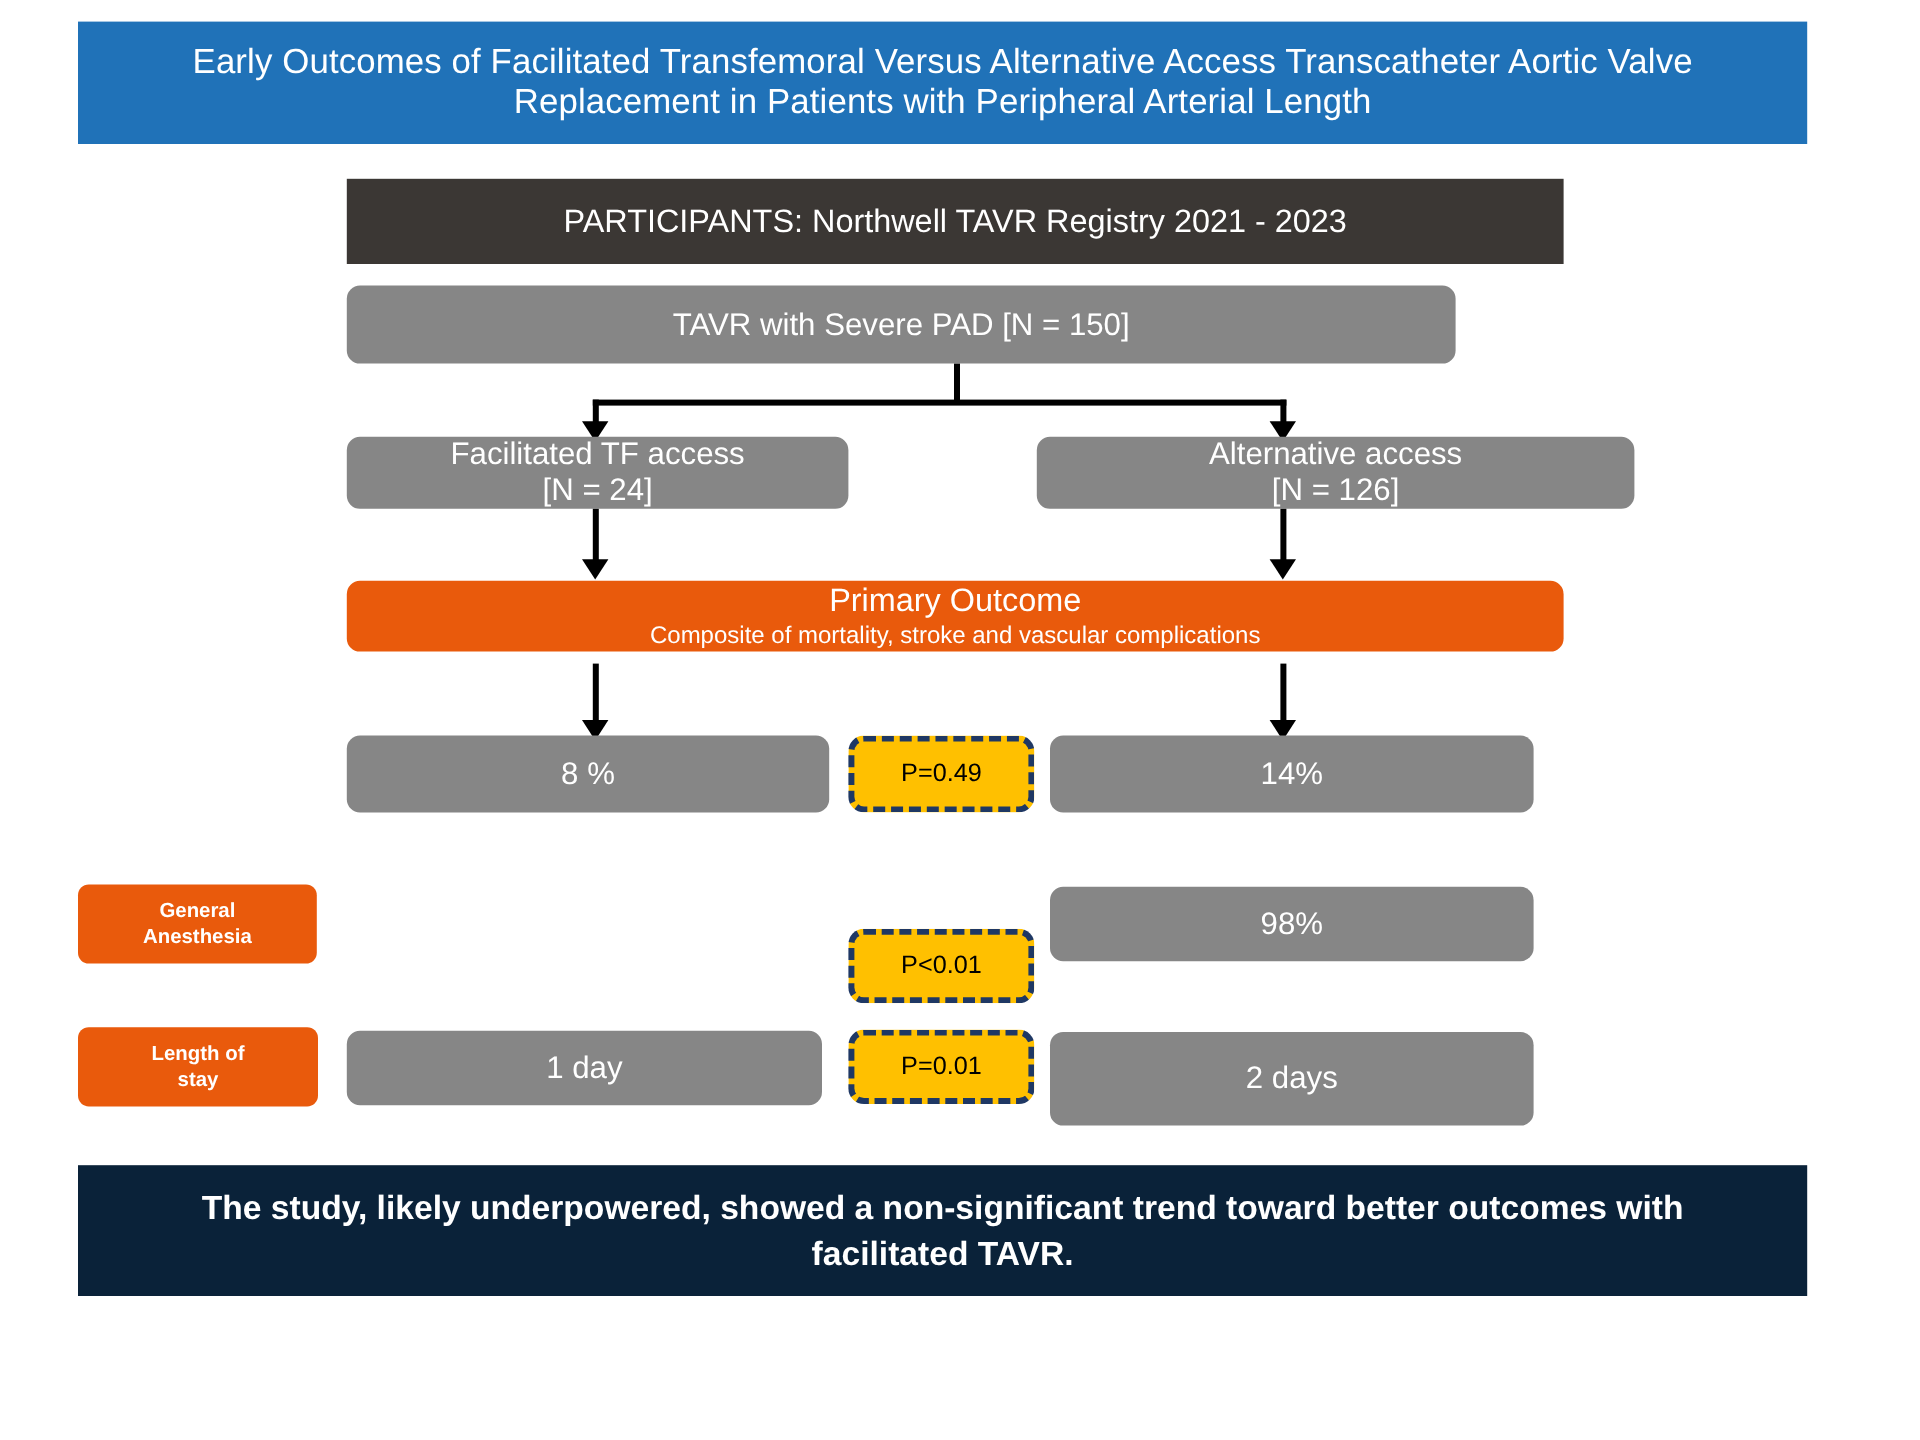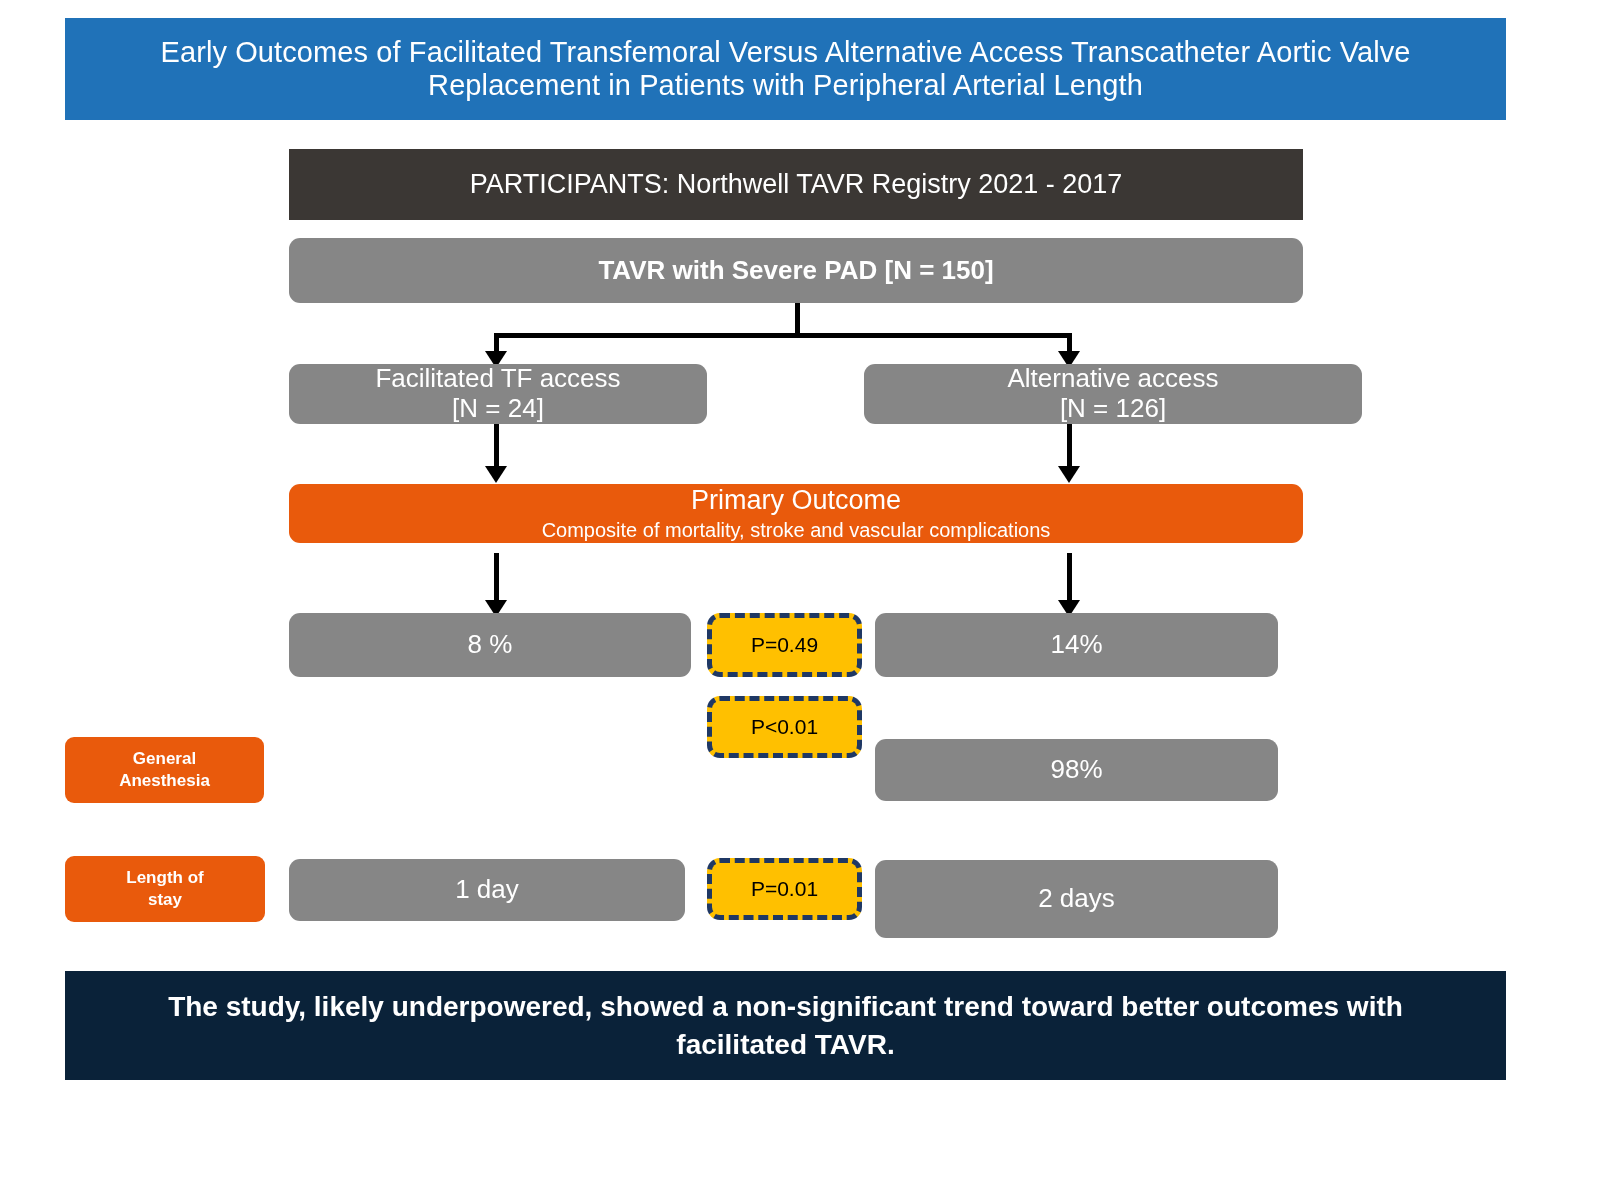--- a/index.html
+++ b/index.html
@@ -83,24 +83,24 @@
 <body>
 
 <div class="stage">
 
   <div class="box title-bar" style="left:65px;top:18px;width:1441px;height:102px;">
     <span class="ln">Early Outcomes of Facilitated Transfemoral Versus Alternative Access Transcatheter Aortic Valve</span>
     <span class="ln">Replacement in Patients with Peripheral Arterial Length</span>
   </div>
 
   <div class="box participants-bar" style="left:289px;top:149px;width:1014px;height:71px;">
-    <span>PARTICIPANTS: Northwell TAVR Registry 2021 - 2017</span>
+    <span>PARTICIPANTS: Northwell TAVR Registry 2021 - 2023</span>
   </div>
 
-  <div class="box gray-box" style="left:289px;top:238px;width:1014px;height:65px;font-weight:bold;">
+  <div class="box gray-box" style="left:289px;top:238px;width:924px;height:65px;">
     <span>TAVR with Severe PAD [N = 150]</span>
   </div>
 
   <div class="conn vline" style="left:795px;top:303px;width:5px;height:33px;"></div>
   <div class="conn hline" style="left:494px;top:333px;width:578px;height:5px;"></div>
   <div class="conn vline" style="left:494px;top:333px;width:5px;height:21px;"></div>
   <div class="arrowhead" style="left:485px;top:351px;"></div>
   <div class="conn vline" style="left:1067px;top:333px;width:5px;height:21px;"></div>
   <div class="arrowhead" style="left:1058px;top:351px;"></div>
 
@@ -135,21 +135,21 @@
     <span>P=0.49</span>
   </div>
   <div class="box gray-box" style="left:875px;top:613px;width:403px;height:64px;">
     <span>14%</span>
   </div>
 
   <div class="box orange-label" style="left:65px;top:737px;width:199px;height:66px;">
     <span>General</span>
     <span>Anesthesia</span>
   </div>
-  <div class="box pval-box" style="left:707px;top:696px;width:155px;height:62px;justify-content:center;">
+  <div class="box pval-box" style="left:707px;top:774px;width:155px;height:62px;justify-content:center;">
     <span>P&lt;0.01</span>
   </div>
   <div class="box gray-box" style="left:875px;top:739px;width:403px;height:62px;">
     <span>98%</span>
   </div>
 
   <div class="box orange-label" style="left:65px;top:856px;width:200px;height:66px;">
     <span>Length of</span>
     <span>stay</span>
   </div>

